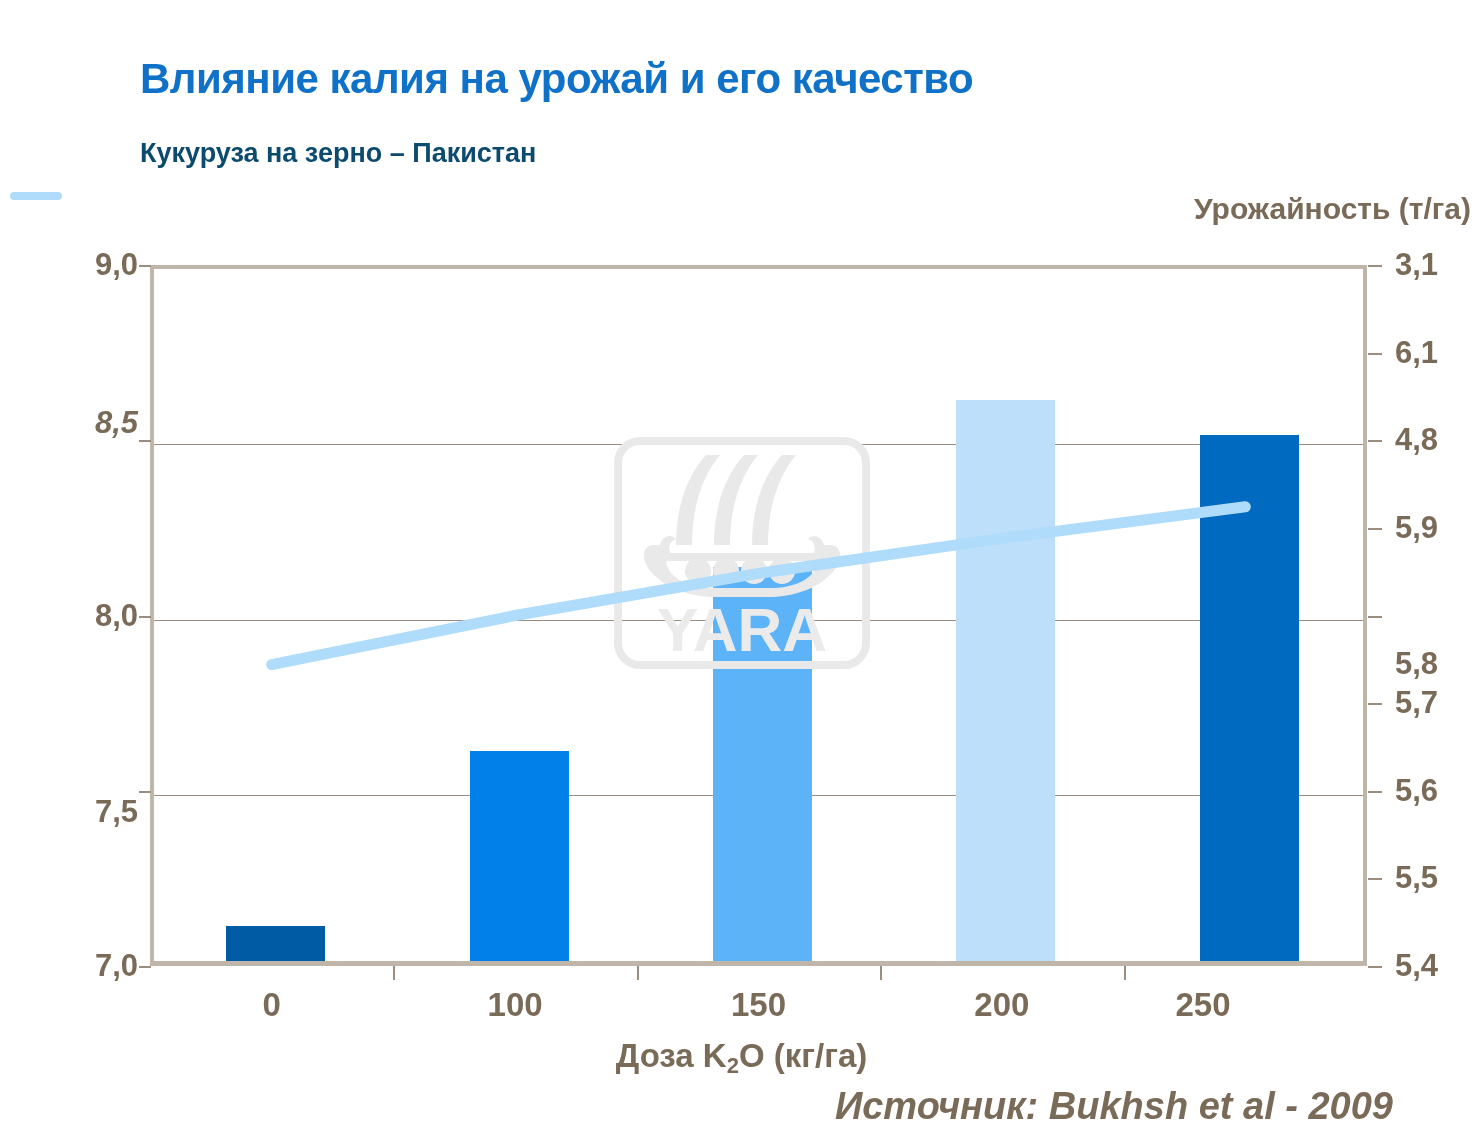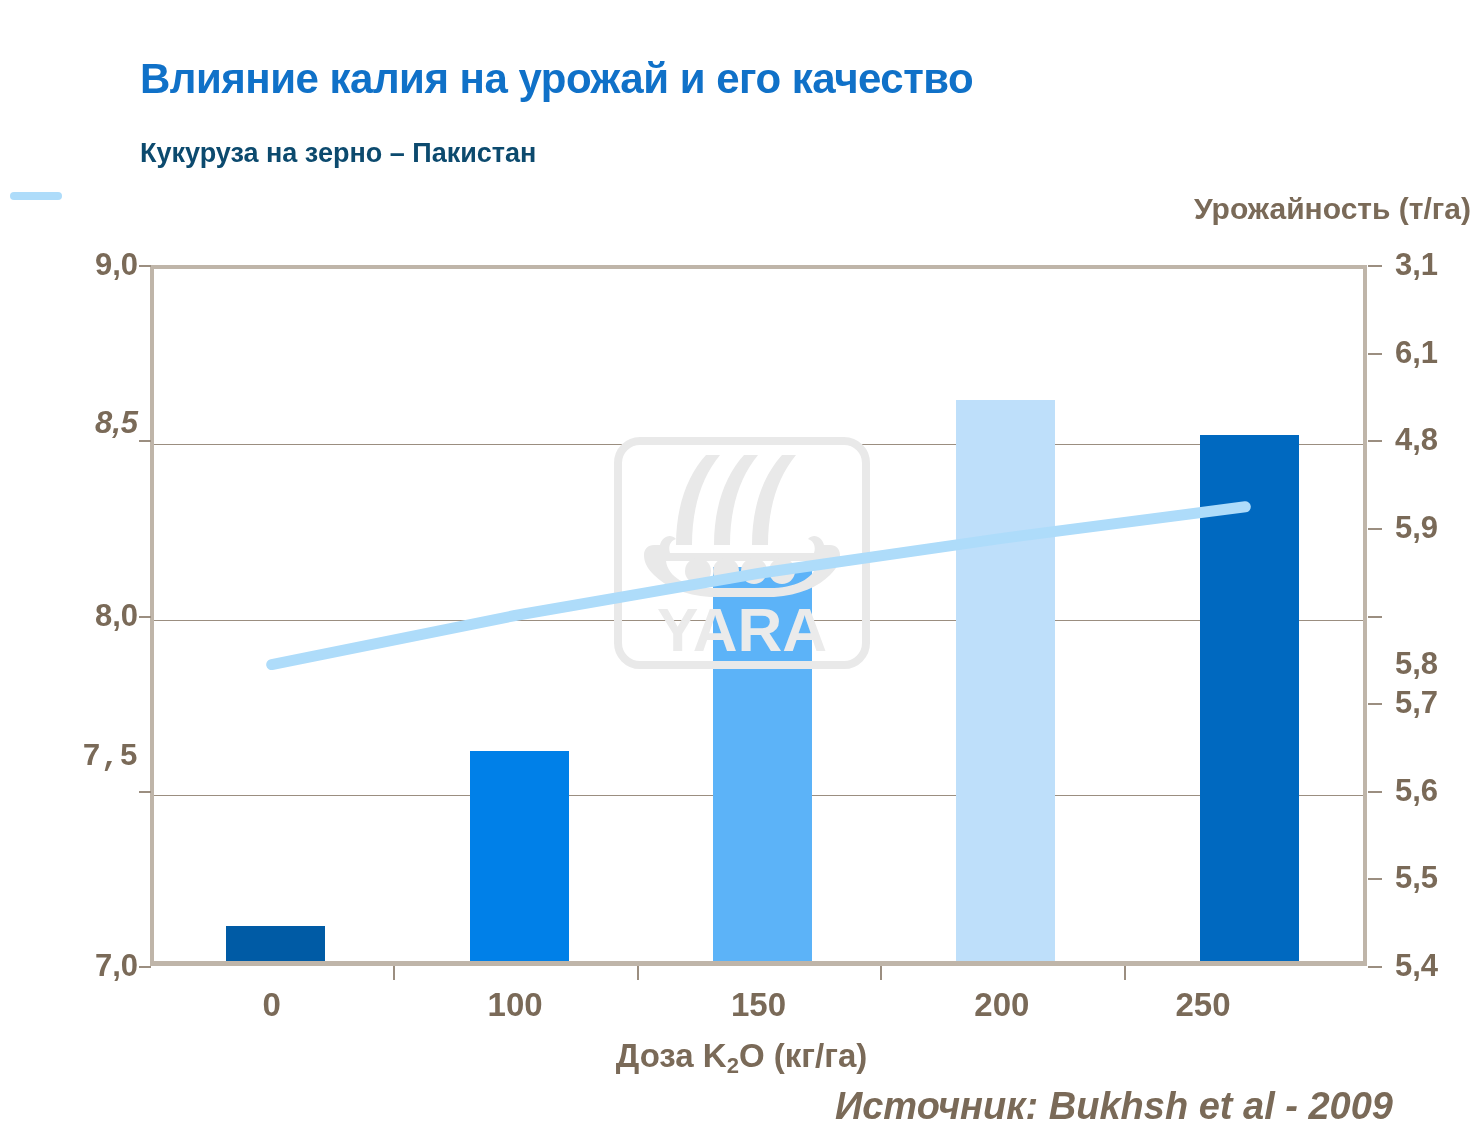--- a/index.html
+++ b/index.html
@@ -248,21 +248,21 @@
   </g>
 </svg>
 
 <svg id="line-layer" xmlns="http://www.w3.org/2000/svg">
     <polyline points="271.7,664.6 515.1,615.5 758.5,573.4 1001.9,538.4 1245.3,506.8" fill="none" stroke="#AEDCFA" stroke-width="11" stroke-linecap="round" stroke-linejoin="round"></polyline>
   </svg>
 
 <div id="ytick-left-layer">
     <div class="ytick-left" style="top: 966px;">7,0</div>
     <div class="ytick-mark-left" style="top: 966px;"></div>
-    <div class="ytick-left" style="top: 756px; font-family: Liberation Mono, monospace;">7,5</div>
+    <div class="ytick-left" style="top: 812px;">7,5</div>
     <div class="ytick-mark-left" style="top: 790.75px;"></div>
     <div class="ytick-left" style="top: 615.5px;">8,0</div>
     <div class="ytick-mark-left" style="top: 615.5px;"></div>
     <div class="ytick-left" style="top: 423px; font-style: italic;">8,5</div>
     <div class="ytick-mark-left" style="top: 440.25px;"></div>
     <div class="ytick-left" style="top: 265px;">9,0</div>
     <div class="ytick-mark-left" style="top: 265px;"></div>
   </div>
 <div id="ytick-right-layer">
     <div class="ytick-right" style="top: 966px;">5,4</div>

